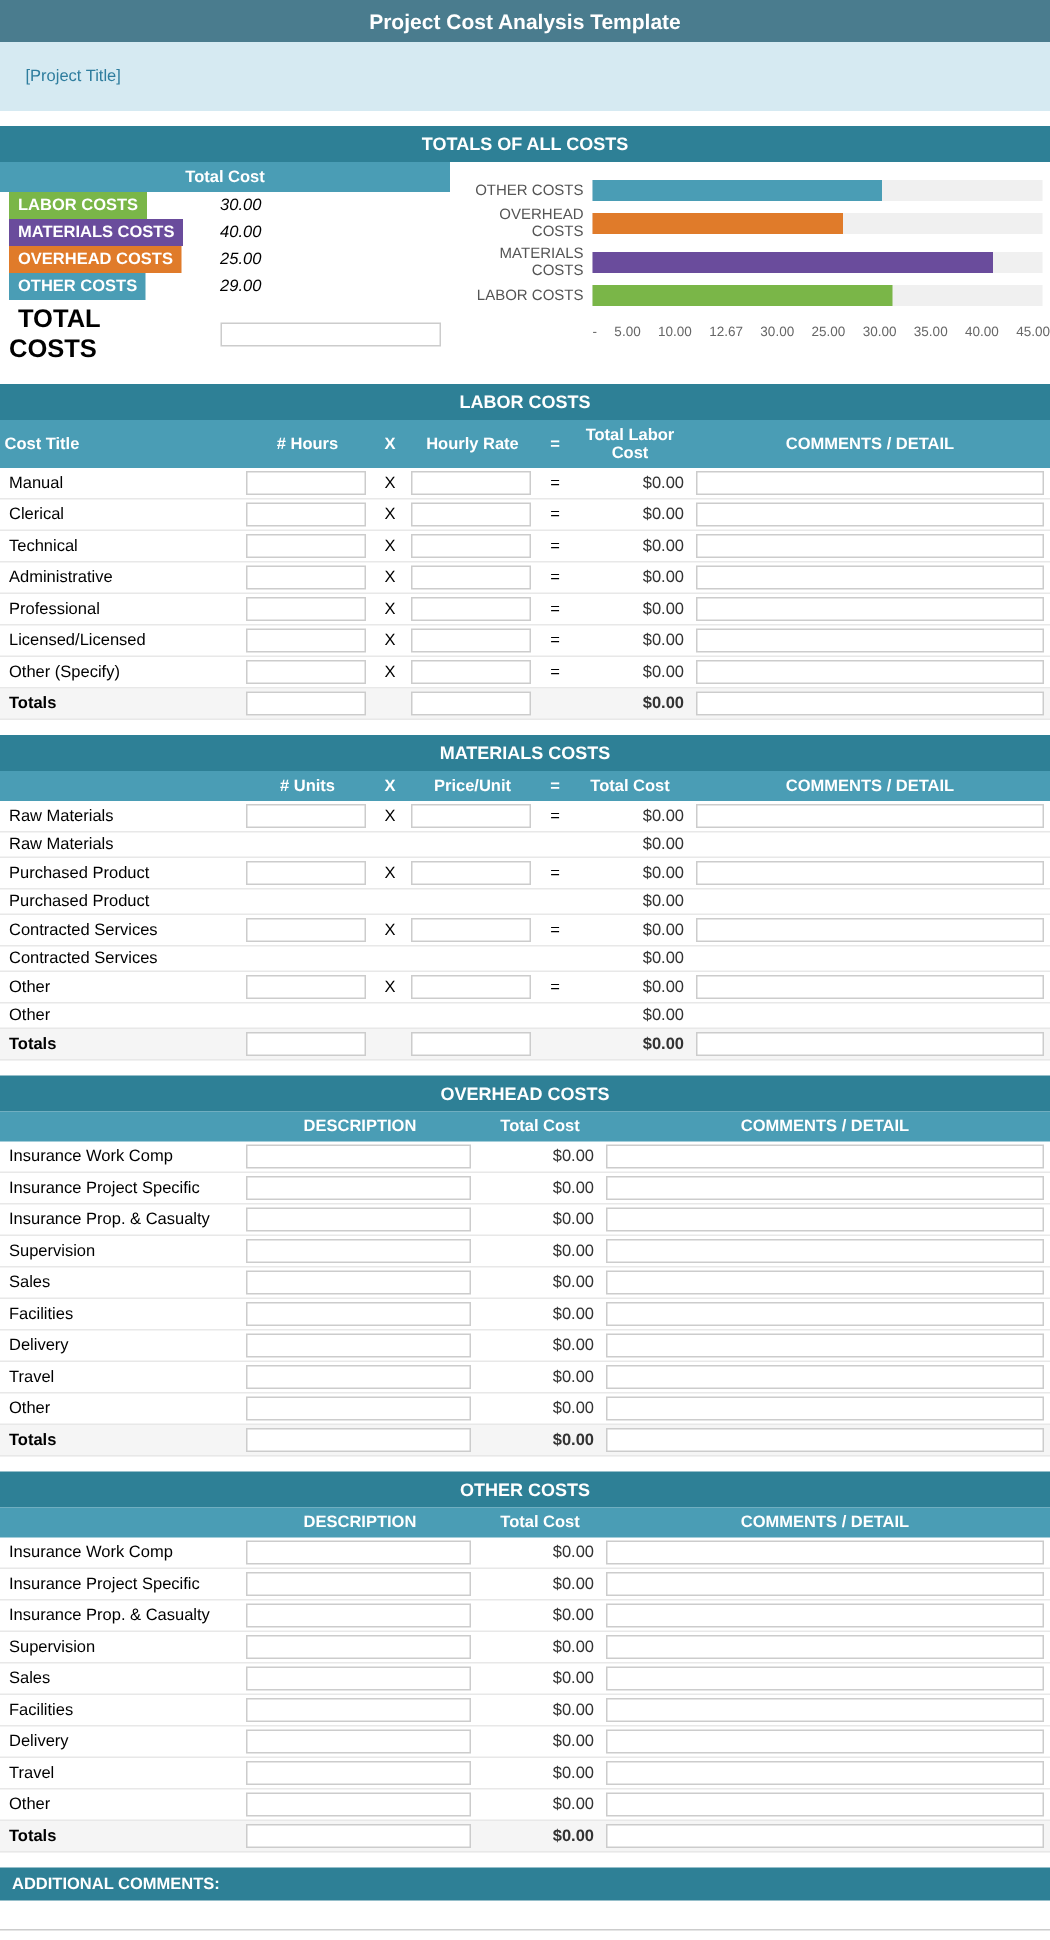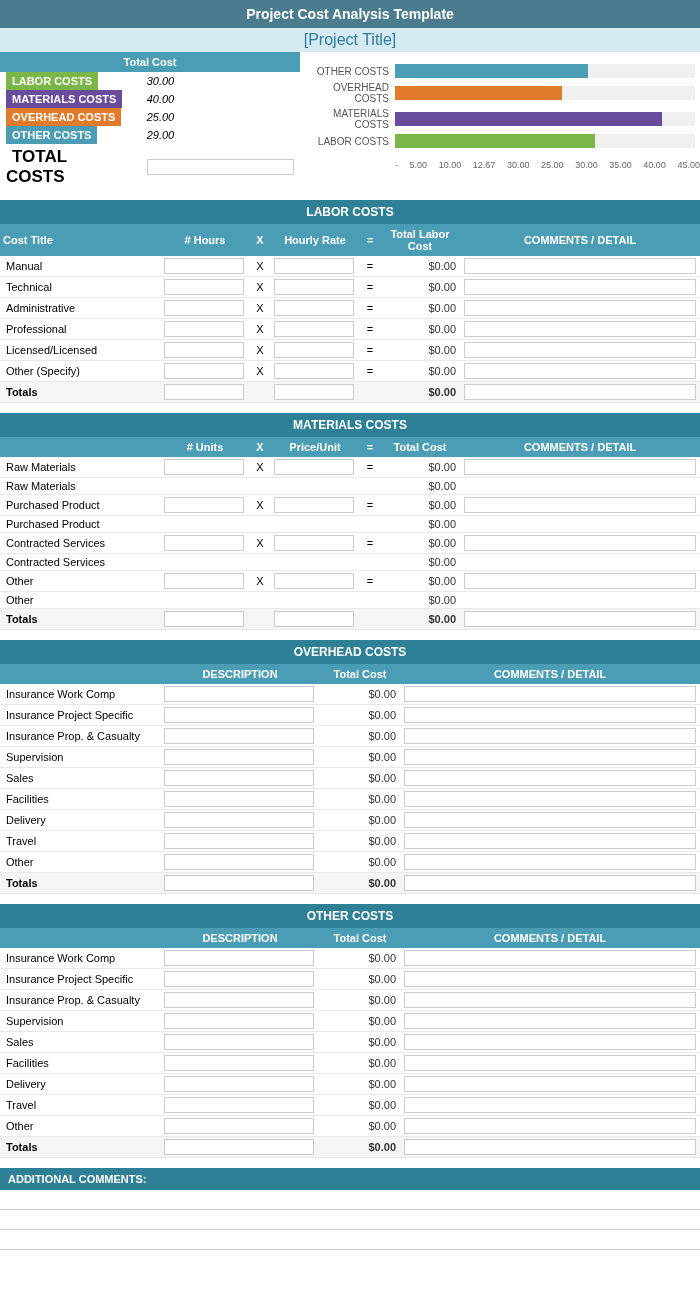--- a/index.html
+++ b/index.html
@@ -7,25 +7,25 @@
 
     .page-title {
       text-align: center;
       background: #4a7c8e;
       color: white;
       font-size: 14px;
       font-weight: bold;
       padding: 6px;
     }
     .project-subtitle {
-      text-align: center;
+      text-align: left;
       background: #d6eaf2;
       color: #2e7d9e;
-      font-size: 16px;
-      padding: 3px;
+      font-size: 11px;
+      padding: 17px;
     }
 
     
     .section-header {
       background: #2e8096;
       color: white;
       text-align: center;
       font-weight: bold;
       font-size: 12px;
       padding: 5px;
@@ -130,20 +130,21 @@
     }
   </style>
 </head>
 <body>
 
 <div class="wrapper">
 
   <div class="page-title">Project Cost Analysis Template</div>
   <div class="project-subtitle">[Project Title]</div>
 
+  <div class="section-header">TOTALS OF ALL COSTS</div>
   <div class="top-split">
     <div class="top-left">
       <table class="totals-table">
         <thead>
           <tr>
             <th colspan="2">Total Cost</th>
           </tr>
         </thead>
         <tbody>
           <tr>
@@ -232,20 +233,29 @@
     <tr>
     <td class="row-label">Manual</td>
     <td><input type="text" style="width: 80px;"></td>
     <td style="text-align:center;">X</td>
     <td><input type="text" style="width: 80px;"></td>
     <td style="text-align:center;">=</td>
     <td class="dollar-cell">$0.00</td>
     <td><input type="text" style="width: 100%;"></td>
   </tr>
         <tr>
+    <td class="row-label">Clerical</td>
+    <td><input type="text" style="width: 80px;"></td>
+    <td style="text-align:center;">X</td>
+    <td><input type="text" style="width: 80px;"></td>
+    <td style="text-align:center;">=</td>
+    <td class="dollar-cell">$0.00</td>
+    <td><input type="text" style="width: 100%;"></td>
+  </tr>
+        <tr>
     <td class="row-label">Technical</td>
     <td><input type="text" style="width: 80px;"></td>
     <td style="text-align:center;">X</td>
     <td><input type="text" style="width: 80px;"></td>
     <td style="text-align:center;">=</td>
     <td class="dollar-cell">$0.00</td>
     <td><input type="text" style="width: 100%;"></td>
   </tr>
         <tr>
     <td class="row-label">Administrative</td>

